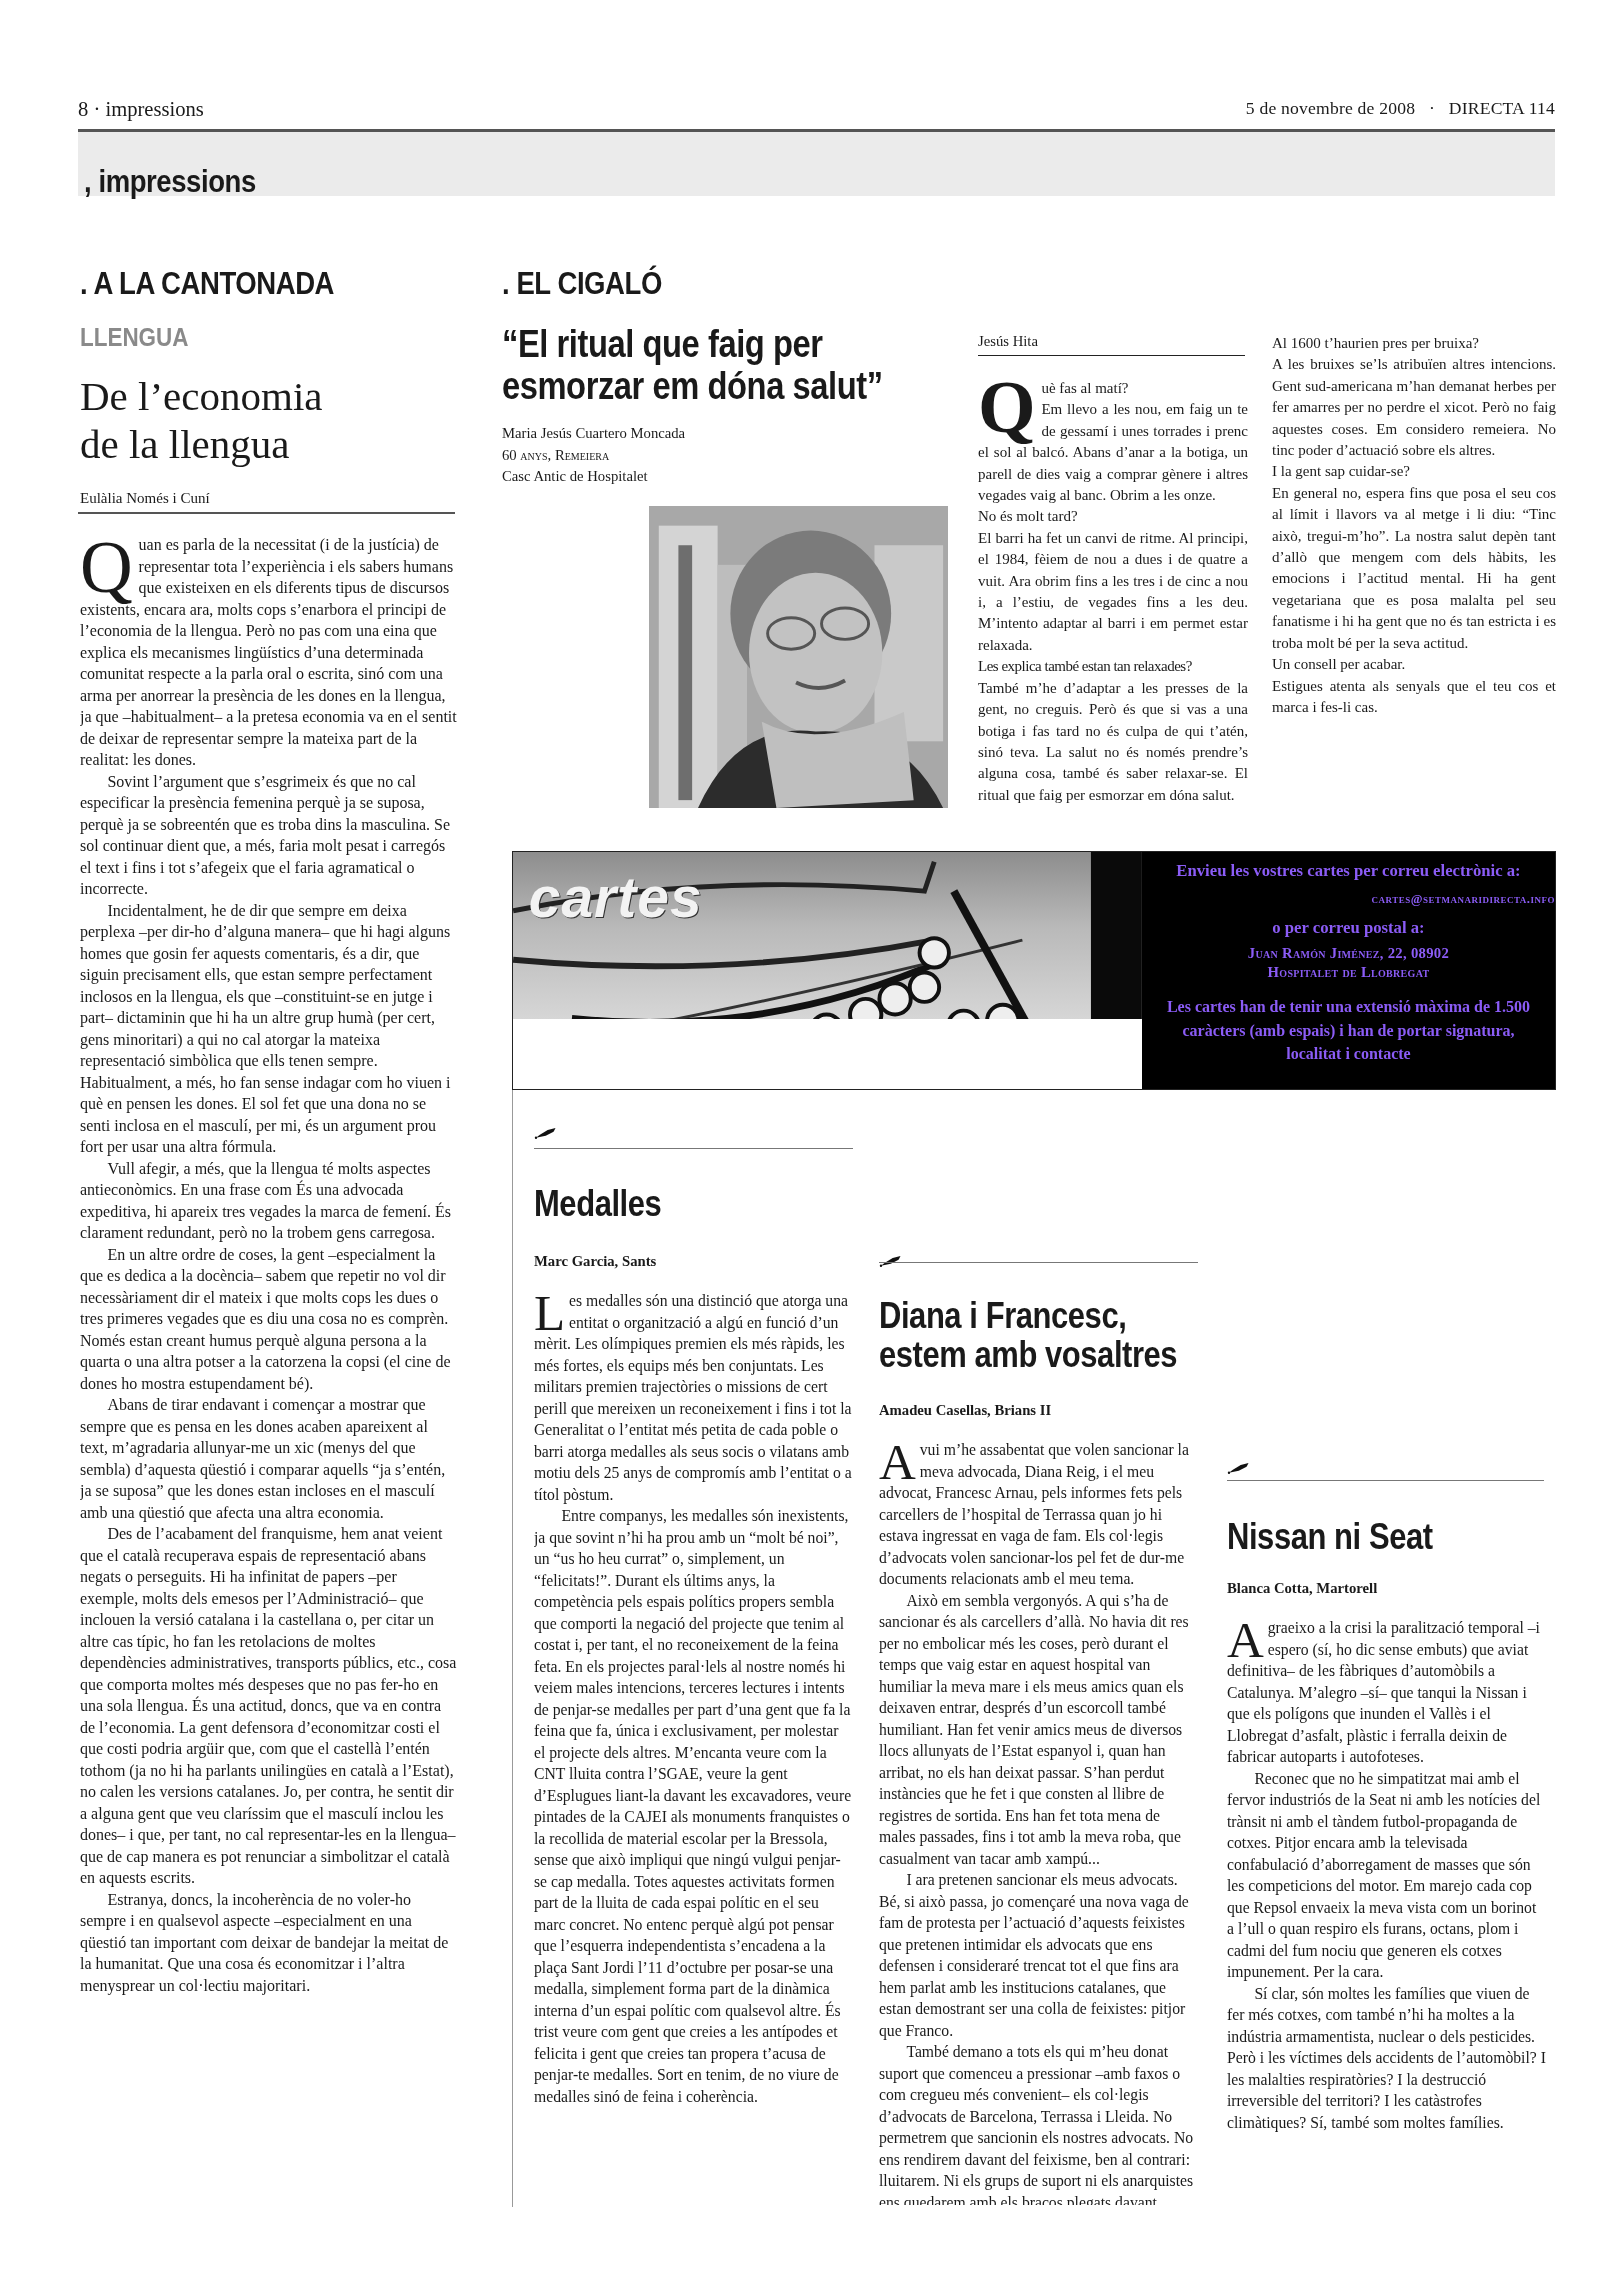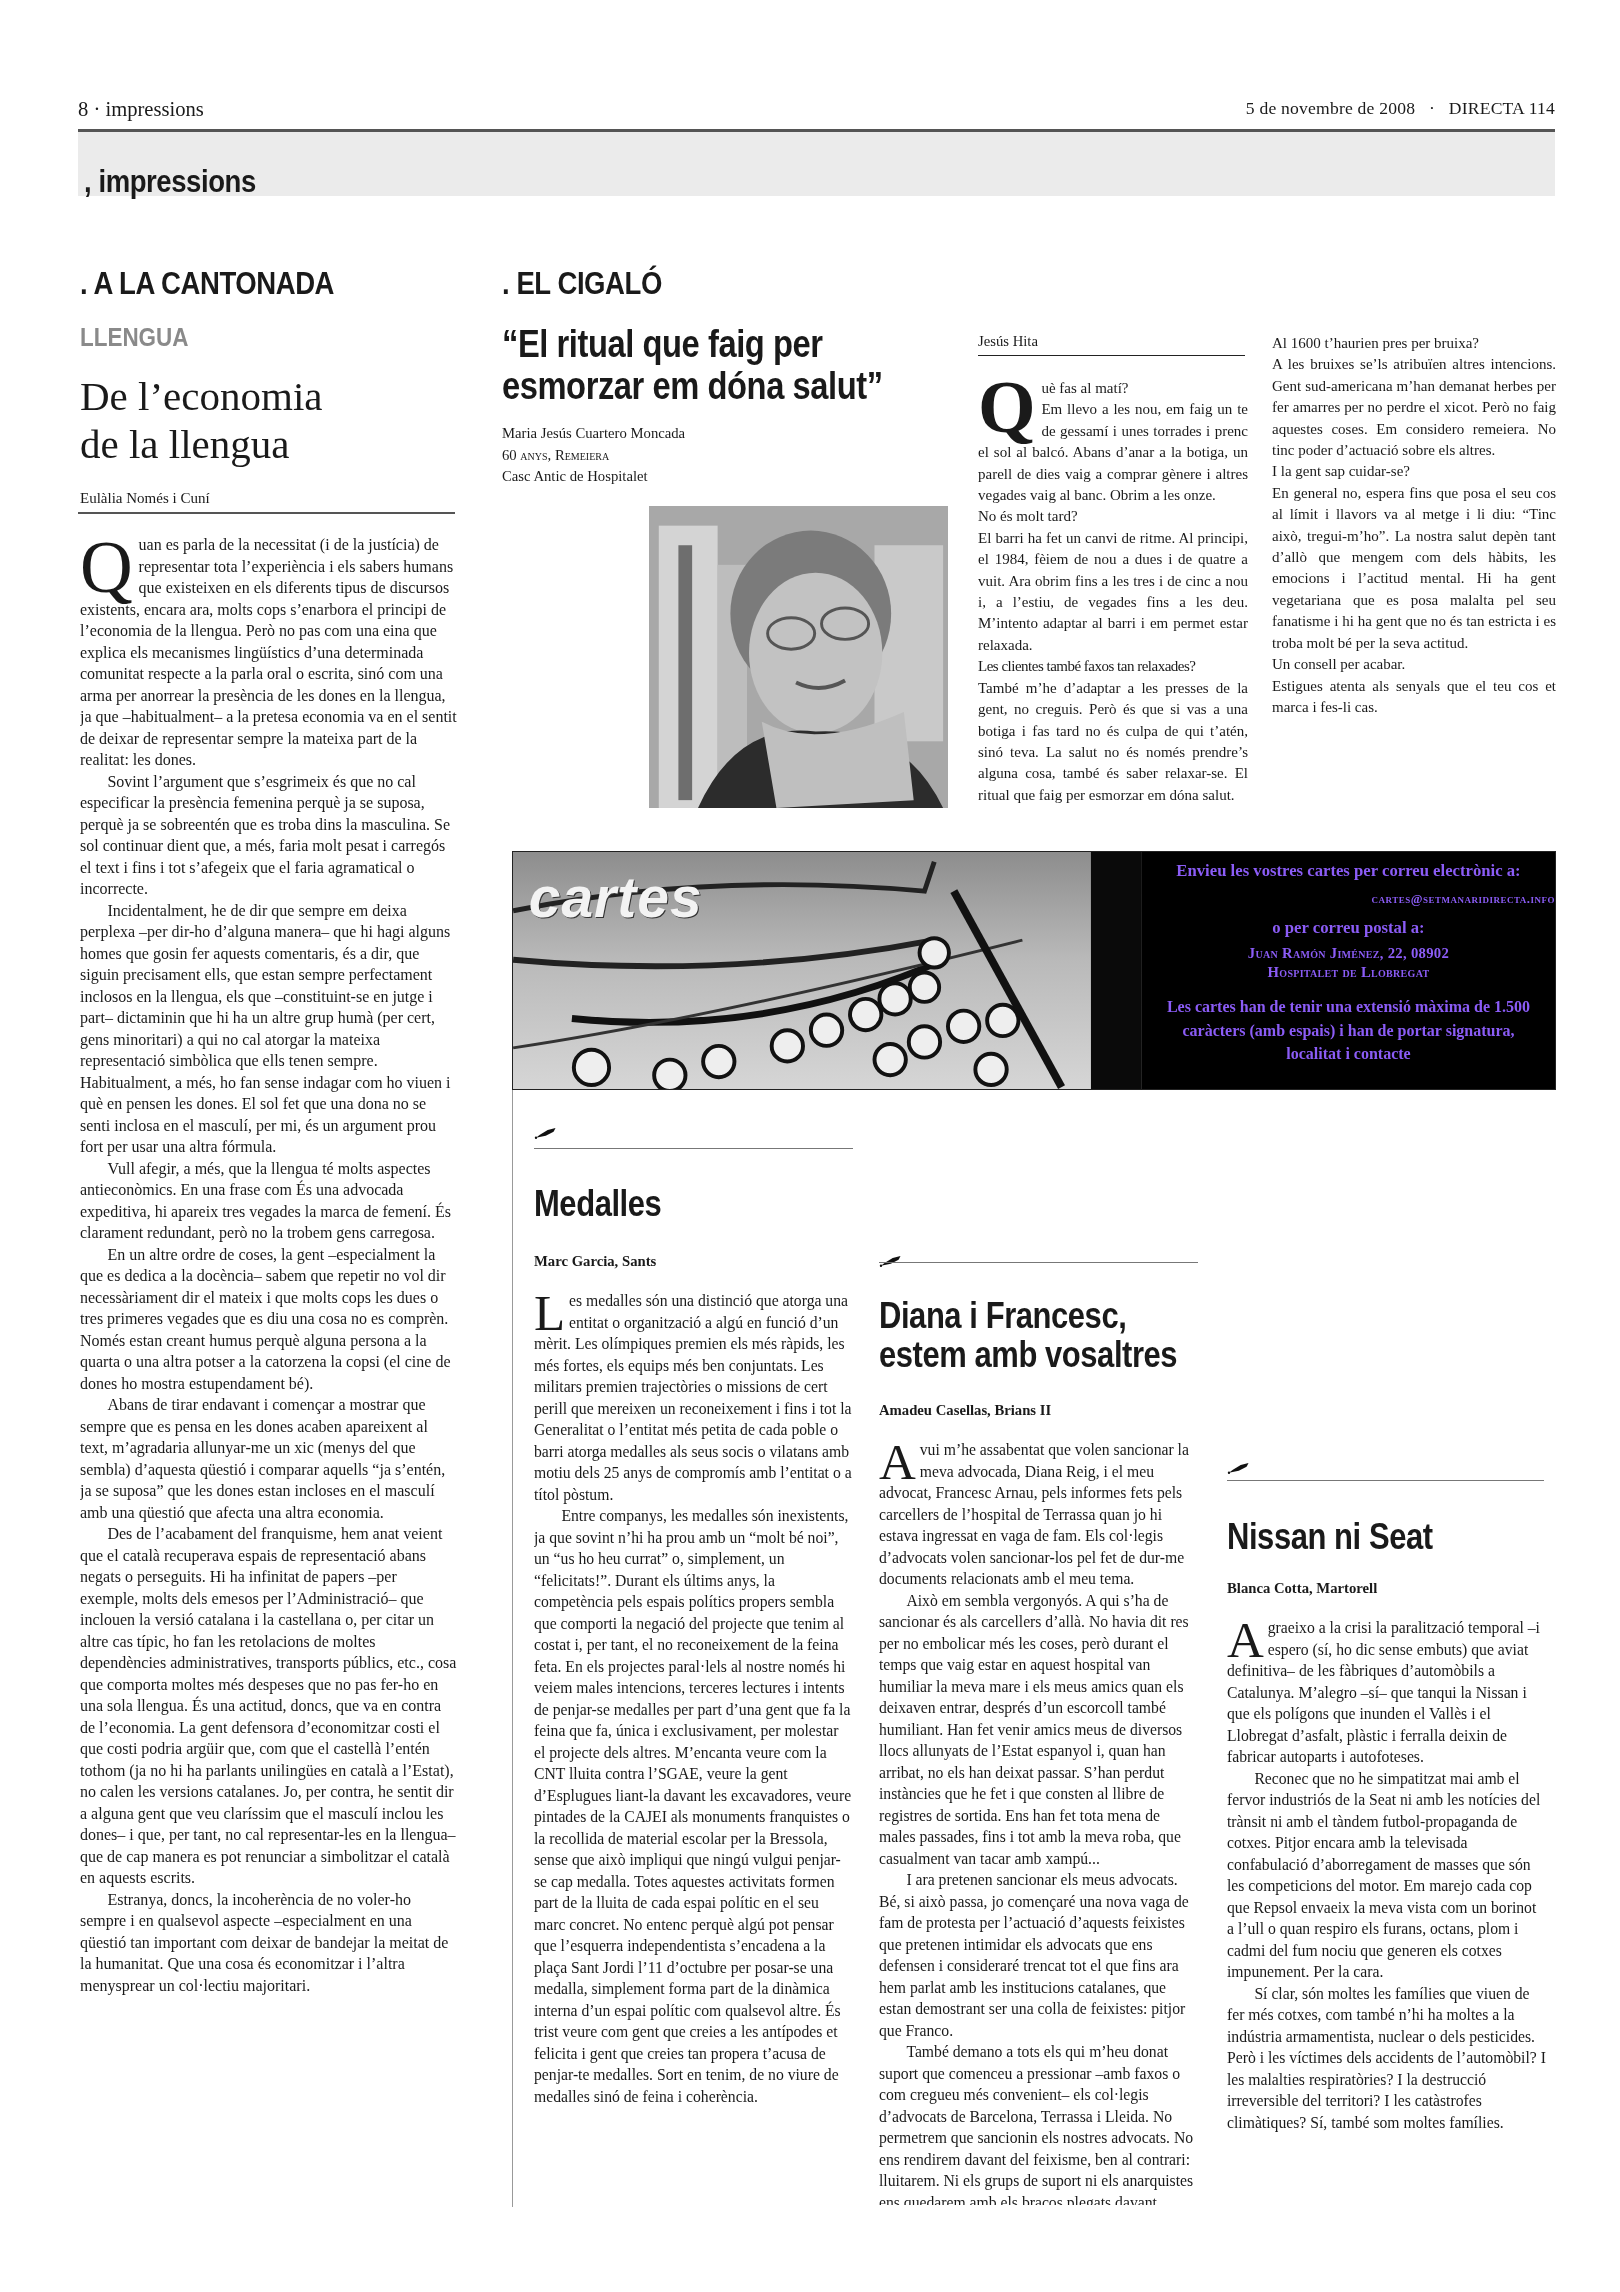--- a/index.html
+++ b/index.html
@@ -30,21 +30,21 @@
 
   .q { font-weight: normal; }
 
   .quote-headline { font-family: "Liberation Sans", sans-serif; font-weight: bold; font-size: 38px; line-height: 42px; letter-spacing: -0.5px; transform: scaleX(0.86); transform-origin: left; white-space: nowrap; }
   .interviewee { font-family: "Liberation Serif", serif; font-size: 14.7px; line-height: 21.6px; }
   .smallcaps { font-variant: small-caps; }
 
   .photo { background: linear-gradient(135deg,#9a9a9a 0%,#cfcfcf 30%,#7a7a7a 60%,#b5b5b5 100%); overflow: hidden; }
 
   .banner { left: 512px; top: 851px; width: 1044px; height: 239px; border: 1px solid #222; }
-  .banner-art { position: absolute; left: 0; top: 0; width: 629px; height: 237px; background: linear-gradient(180deg,#8d8d8d 0%,#b9b9b9 45%,#d6d6d6 100%); overflow: hidden; }
+  .banner-art { position: absolute; left: 0; top: 0; width: 629px; height: 167px; background: linear-gradient(180deg,#8d8d8d 0%,#b9b9b9 45%,#d6d6d6 100%); overflow: hidden; }
   .banner-word { position: absolute; left: 15.7px; top: 11.8px; font-family: "Liberation Sans", sans-serif; font-weight: bold; font-style: italic; font-size: 57px; color: #f3f3f3; letter-spacing: 1px; text-shadow: 1px 1px 0 #333; }
   .banner-info { position: absolute; left: 629px; top: 0; width: 413px; height: 237px; background: #000; color: #8b5cf6; text-align: center; font-family: "Liberation Serif", serif; font-weight: bold; }
   .banner-info .l1 { font-size: 16.7px; margin-top: 8.8px; }
   .banner-info .l2 { font-size: 12.7px; margin-top: 11px; letter-spacing: 0.5px; text-align: right; }
   .banner-info .l3 { font-size: 16.7px; margin-top: 10.8px; }
   .banner-info .l4 { font-size: 14.7px; margin-top: 7.8px; font-variant: small-caps; letter-spacing: 0.3px; }
   .banner-info .l5 { font-size: 14.7px; margin-top: 2px; font-variant: small-caps; letter-spacing: 0.3px; }
   .banner-info .l6 { font-size: 16px; margin-top: 13.7px; line-height: 23.5px; }
 
   .letter-title { font-family: "Liberation Sans", sans-serif; font-weight: bold; font-size: 36px; line-height: 39px; letter-spacing: -0.5px; transform: scaleX(0.86); transform-origin: left; white-space: nowrap; }
@@ -118,21 +118,21 @@
 
 <div class="abs byline" style="left:978px;top:333px;font-weight:normal;font-size:14.7px;" data-name="cigalo-author">Jesús Hita</div>
 <div class="abs thin-rule" style="left:978px;top:355px;width:267px;background:#222;" data-name="byline-rule"></div>
 
 <div class="abs body-text justify" style="left: 978px; top: 378px; width: 270px; font-size: 15px; line-height: 21.4px; height: 435px; overflow: hidden;" data-name="interview-column-1">
   <span class="dropcap bold" style="margin-top:2px;" data-name="dropcap">Q</span>
   <span class="q" data-name="question">uè fas al matí?</span><br>
   <span data-name="answer">Em llevo a les nou, em faig un te de gessamí i unes torrades i prenc el sol al balcó. Abans d’anar a la botiga, un parell de dies vaig a comprar gènere i altres vegades vaig al banc. Obrim a les onze.</span><br>
   <span class="q" data-name="question">No és molt tard?</span><br>
   <span data-name="answer">El barri ha fet un canvi de ritme. Al principi, el 1984, fèiem de nou a dues i de quatre a vuit. Ara obrim fins a les tres i de cinc a nou i, a l’estiu, de vegades fins a les deu. M’intento adaptar al barri i em permet estar relaxada.</span><br>
-  <span class="q" style="letter-spacing:-0.5px;" data-name="question">Les clientes també faxos tan relaxades?</span><br>
+  <span class="q" style="letter-spacing:-0.5px;" data-name="question">Les explica també estan tan relaxades?</span><br>
   <span data-name="answer">També m’he d’adaptar a les presses de la gent, no creguis. Però és que si vas a una botiga i fas tard no és culpa de qui t’atén, sinó teva. La salut no és només prendre’s alguna cosa, també és saber relaxar-se. El ritual que faig per esmorzar em dóna salut.</span>
 </div>
 
 <div class="abs body-text justify" style="left: 1272px; top: 333px; width: 284px; font-size: 15px; line-height: 21.4px; height: 480px; overflow: hidden;" data-name="interview-column-2">
   <span class="q" data-name="question">Al 1600 t’haurien pres per bruixa?</span><br>
   <span data-name="answer">A les bruixes se’ls atribuïen altres intencions. Gent sud-americana m’han demanat herbes per fer amarres per no perdre el xicot. Però no faig aquestes coses. Em considero remeiera. No tinc poder d’actuació sobre els altres.</span><br>
   <span class="q" data-name="question">I la gent sap cuidar-se?</span><br>
   <span data-name="answer">En general no, espera fins que posa el seu cos al límit i llavors va al metge i li diu: “Tinc això, tregui-m’ho”. La nostra salut depèn tant d’allò que mengem com dels hàbits, les emocions i l’actitud mental. Hi ha gent vegetariana que es posa malalta pel seu fanatisme i hi ha gent que no és tan estricta i es troba molt bé per la seva actitud.</span><br>
   <span class="q" data-name="question">Un consell per acabar.</span><br>
   <span data-name="answer">Estigues atenta als senyals que el teu cos et marca i fes-li cas.</span>

